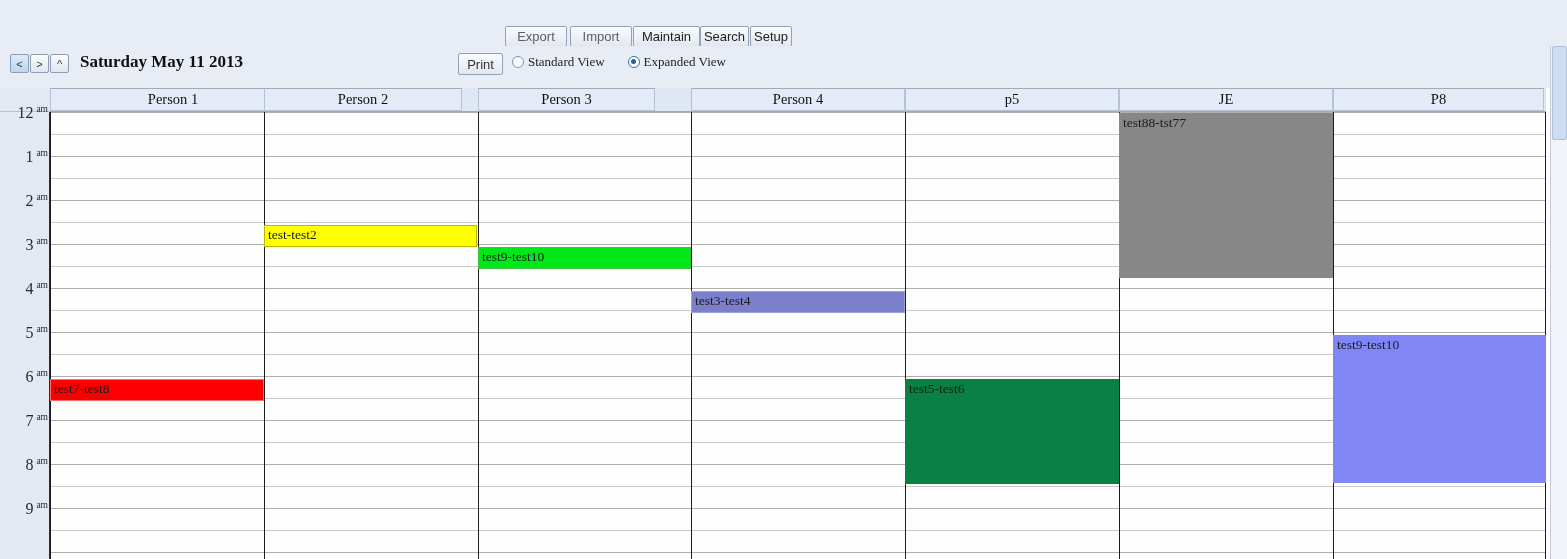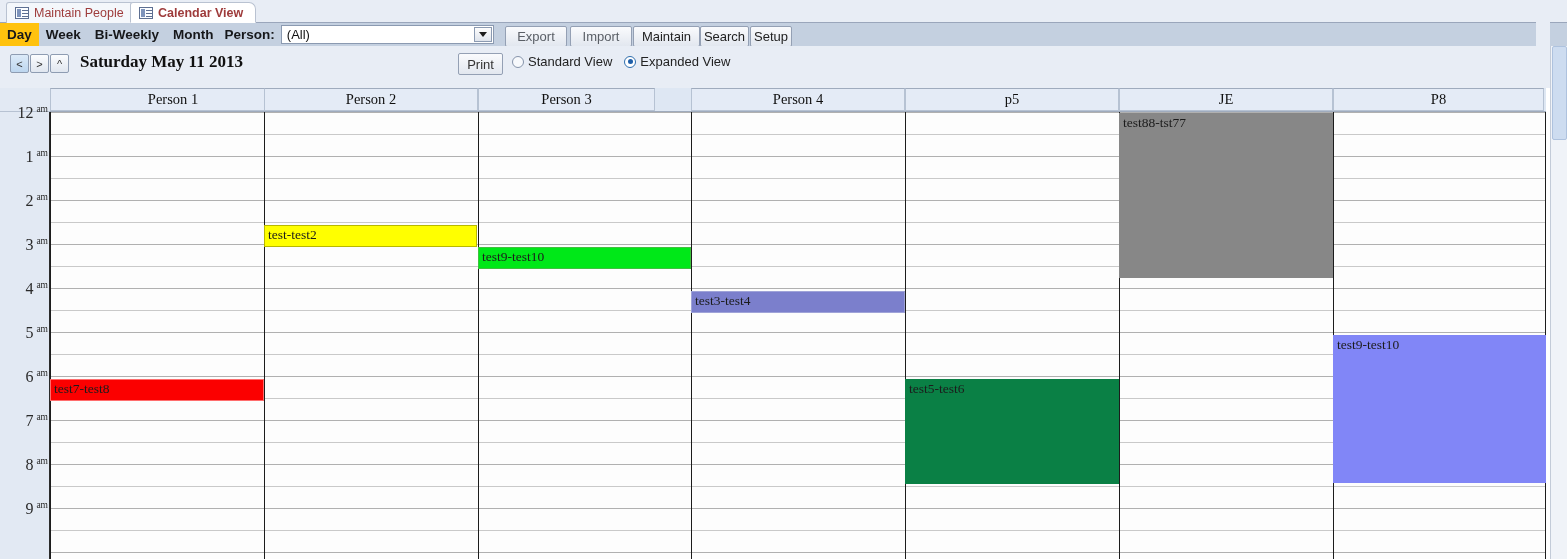--- a/index.html
+++ b/index.html
@@ -164,24 +164,25 @@
     border: 1px solid #94a0b4;
     border-radius: 2px;
     font-size: 13px; color: #333;
     display: flex; align-items: center; justify-content: center;
   }
   #viewopts {
     position: absolute; left: 508px; top: 51px;
     height: 21px;
     background: #e8edf5;
     display: flex; align-items: center;
-    gap: 6px;
+    gap: 17px;
     font-size: 13px;
     color: #232323;
     padding: 0 4px;
+    font-family: Liberation Serif, serif;
   }
   .radio {
     width: 12px; height: 12px;
     border-radius: 50%;
     border: 1px solid #8694ab;
     background: #f7f9fc;
     display: inline-block;
     position: relative;
     flex: none;
   }
@@ -285,45 +286,21 @@
     position: absolute; right: 17px; top: 0;
     width: 14px; height: 88px;
     background: #e8edf5;
   }
 </style>
 </head>
 <body>
 
 <div id="app">
 
-  <div id="tabstrip">
-    <div class="tab" id="tab0" style="left:6px;">
-      <span class="tab-icon"></span>
-      <span>Maintain People</span>
-    </div>
-    <div class="tab active" id="tab1" style="left:130px;">
-      <span class="tab-icon"></span>
-      <span>Calendar View</span>
-    </div>
-  </div>
-
-  <div id="viewbar">
-    <div class="vmode sel">Day</div>
-    <div class="vmode">Week</div>
-    <div class="vmode">Bi-Weekly</div>
-    <div class="vmode">Month</div>
-    <div class="person-label">Person:</div>
-    <div id="person-combo">
-      <span>(All)</span>
-      <span class="arrowbtn">
-        <span class="caret-down"></span>
-      </span>
-    </div>
-    <div id="viewbar-fill"></div>
-  </div>
+
 
   <div class="tbbtn dim" style="left:505px; top:26px; width:62px;">Export</div>
   <div class="tbbtn dim" style="left:570px; top:26px; width:62px;">Import</div>
   <div class="tbbtn" style="left:633px; top:26px; width:67px;">Maintain</div>
   <div class="tbbtn" style="left:700px; top:26px; width:49px;">Search</div>
   <div class="tbbtn" style="left:750px; top:26px; width:42px;">Setup</div>
 
   <div id="daterow"></div>
   <div class="navbtn hl" style="left:10px;">&lt;</div>
   <div class="navbtn" style="left:30px;">&gt;</div>
@@ -354,21 +331,21 @@
         <div class="hourlab" style="top: 280px;"><span class="hn">6</span><span class="ap">am</span></div>
         <div class="hourlab" style="top: 324px;"><span class="hn">7</span><span class="ap">am</span></div>
         <div class="hourlab" style="top: 368px;"><span class="hn">8</span><span class="ap">am</span></div>
         <div class="hourlab" style="top: 412px;"><span class="hn">9</span><span class="ap">am</span></div>
       </div>
 
     <div id="headerrow">
         <div class="colhead" style="left: 0px; width: 246px;">
           <span>Person 1</span>
         </div>
-        <div class="colhead" style="left: 214px; width: 214px;">
+        <div class="colhead" style="left: 214px; width: 198px;">
           <span>Person 2</span>
         </div>
         <div class="colhead" style="left: 428px; width: 177px;">
           <span>Person 3</span>
         </div>
         <div class="colhead" style="left: 641px; width: 214px;">
           <span>Person 4</span>
         </div>
         <div class="colhead" style="left: 855px; width: 214px;">
           <span>p5</span>

